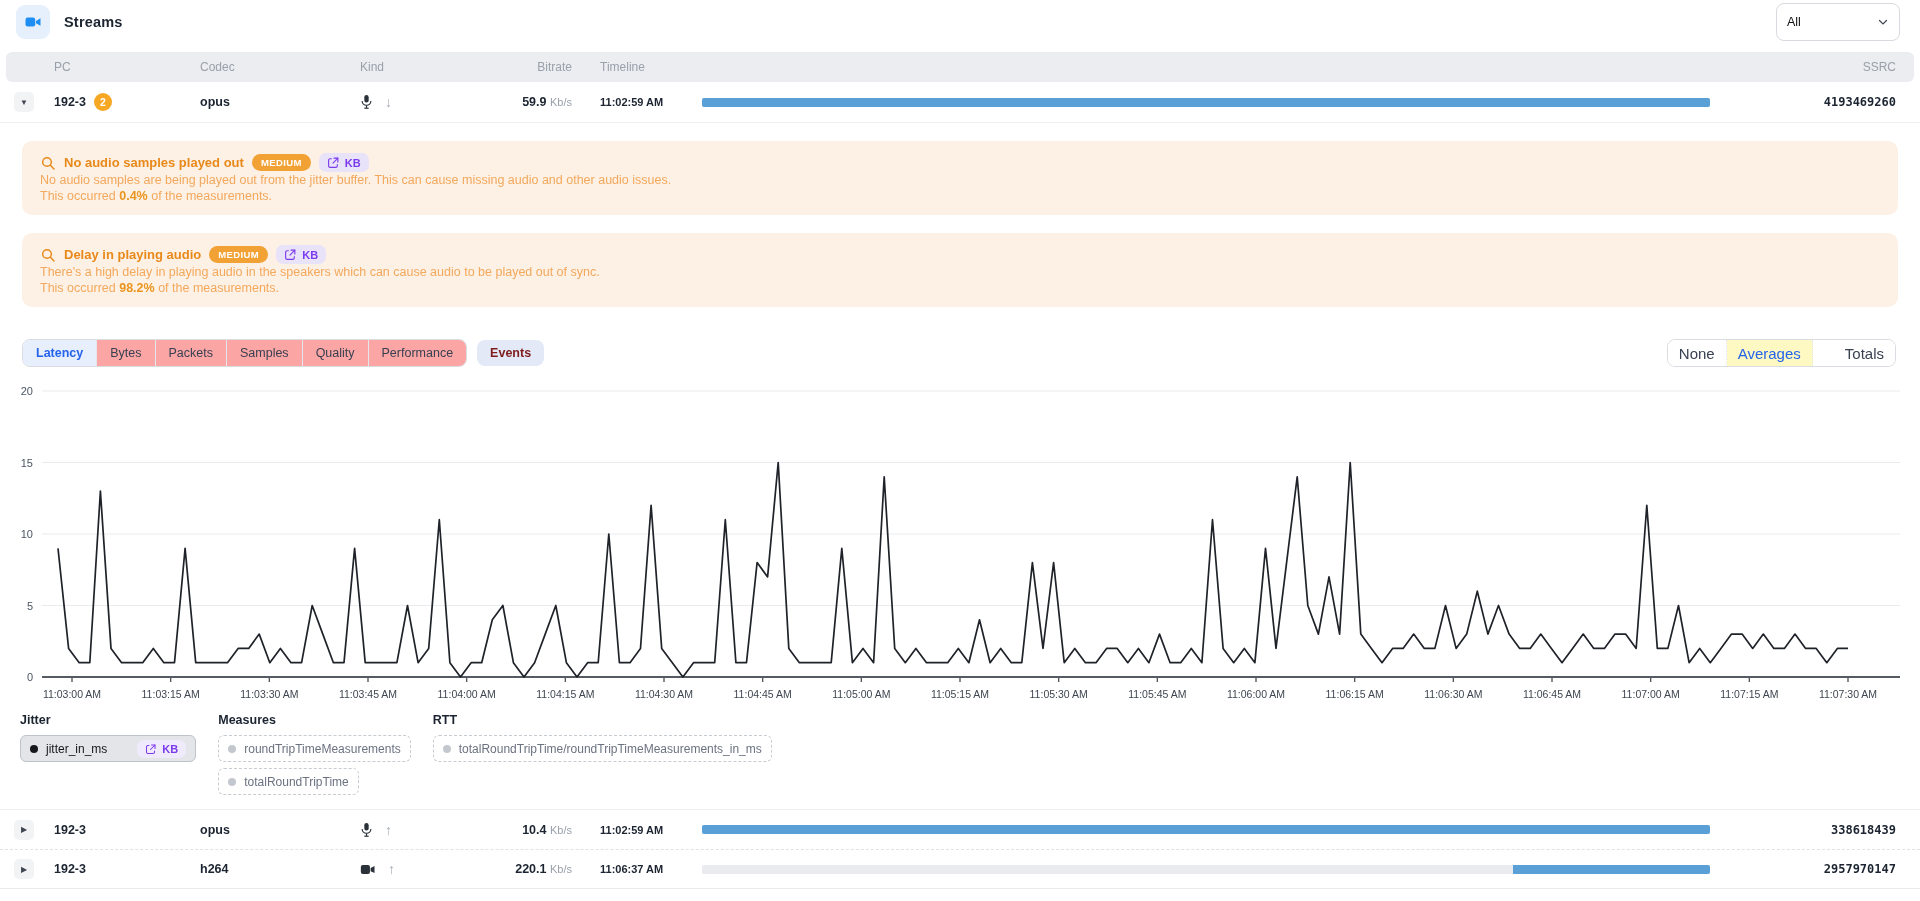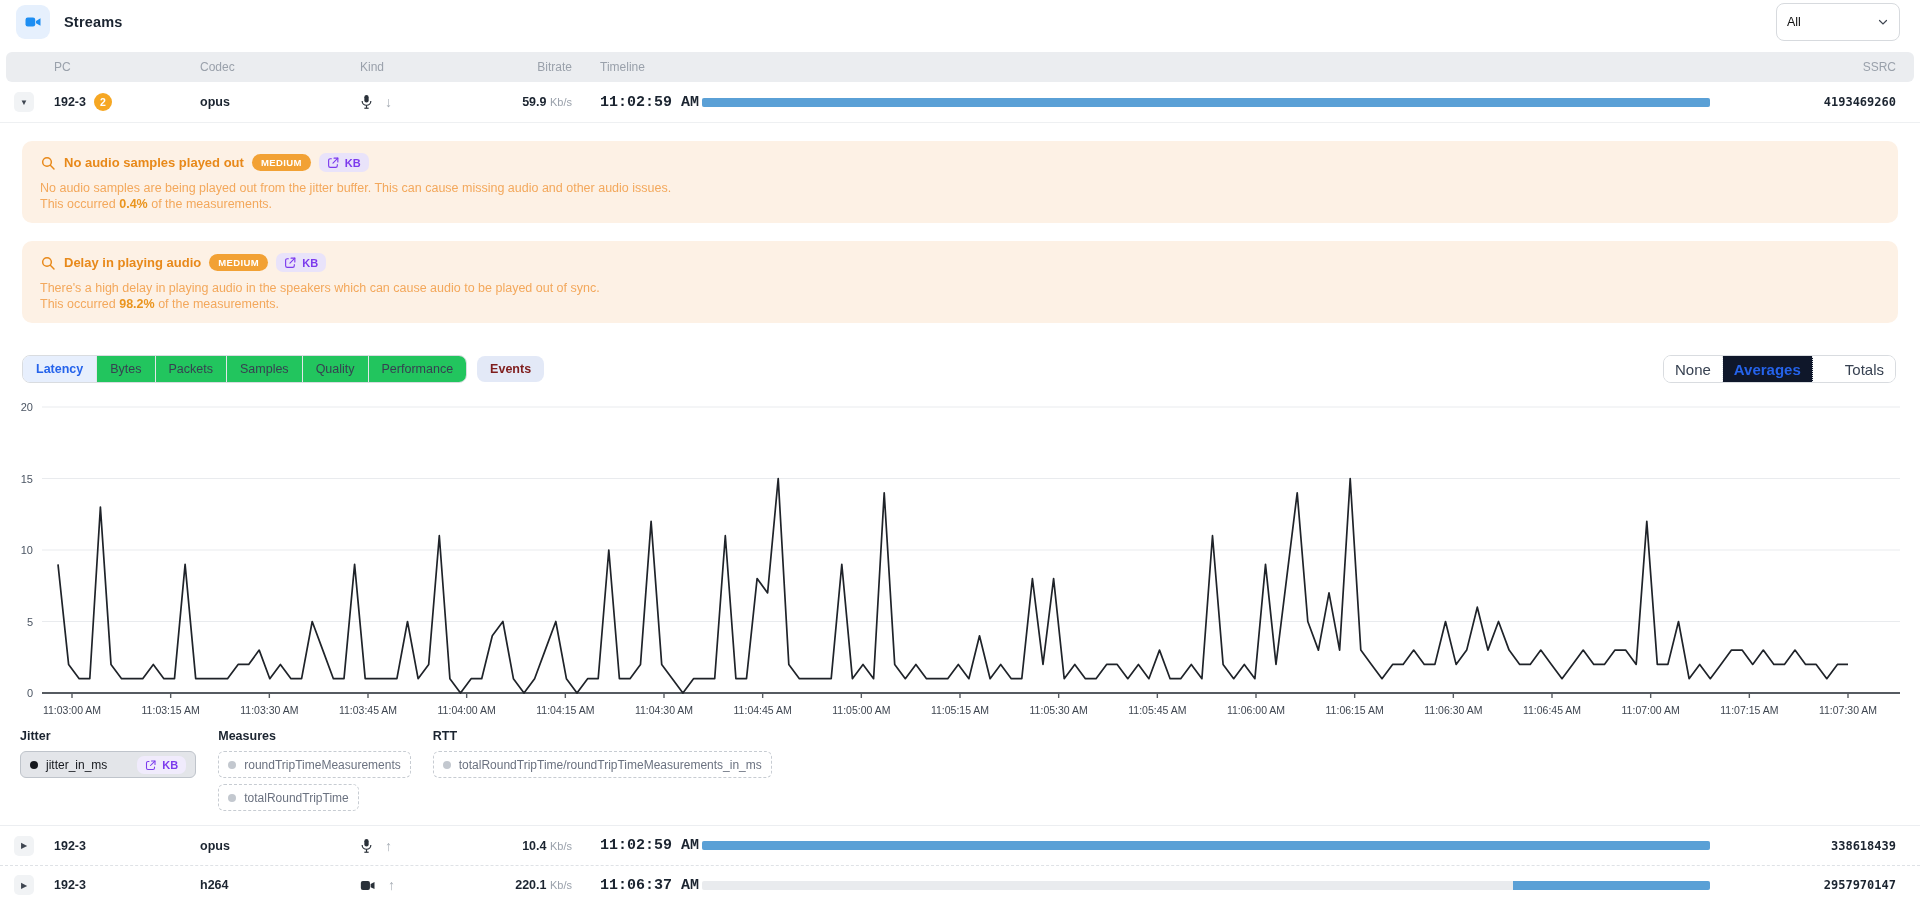--- a/index.html
+++ b/index.html
@@ -29,52 +29,52 @@
   .expander { width:20px; height:20px; border-radius:5px; background:#f1f3f5; border:none; cursor:pointer;
     font-size:8px; color:#3f4651; display:flex; align-items:center; justify-content:center; }
   .pc-cell { display:flex; align-items:center; gap:8px; font-size:12.5px; font-weight:600; }
   .count-badge { width:18px; height:18px; border-radius:50%; background:#f6a723; color:#fff;
     font-size:10.5px; font-weight:700; display:flex; align-items:center; justify-content:center; }
   .codec-cell { font-size:12.5px; font-weight:600; }
   .kind-cell { display:flex; align-items:center; gap:12px; }
   .dir-arrow { color:#a6acb4; font-size:14px; }
   .bitrate-cell { text-align:right; font-size:12.5px; font-weight:700; white-space:nowrap; }
   .bitrate-cell .unit { color:#9aa1ab; font-weight:400; font-size:11px; }
-  .time-cell { font-size:15px; font-weight:600; padding-left:28px; white-space:nowrap;font-family:Liberation Mono, monospace; }
+  .time-cell { font-size:11px; font-weight:600; padding-left:28px; white-space:nowrap; }
   .tl-track { position:relative; height:9px; border-radius:2px; background:#e9ebee; margin-right:16px; overflow:hidden; }
   .tl-fill { position:absolute; top:0; bottom:0; background:#5aa0d6; }
   .ssrc-cell { text-align:right; font-size:12.5px; font-weight:700; font-family:"DejaVu Sans Mono", monospace; font-size:12px; }
 
   
   .expanded { border-top:1px solid #eef0f2; padding-bottom:4px; }
 
   .issue-card { margin:18px 22px 0 22px; background:#fdf1e5; border-radius:10px; padding:12px 18px 12px 18px; }
   .issue-title-row { display:flex; align-items:center; gap:8px; }
   .issue-title { color:#e8891a; font-size:13px; font-weight:700; }
   .sev-badge { background:#f2a134; color:#fff; font-size:9.5px; font-weight:700; letter-spacing:.4px;
     padding:3px 9px; border-radius:10px; }
   .kb-chip { display:inline-flex; align-items:center; gap:5px; background:#e9e3fa; color:#7c3aed;
     font-size:11px; font-weight:700; padding:3px 8px; border-radius:7px; cursor:pointer; }
-  .issue-desc { color:#f3a85c; font-size:12.5px; margin-top:8px; line-height:17px; }
+  .issue-desc { color:#f3a85c; font-size:12.5px; margin-top:0; line-height:17px; }
   .issue-occur { color:#f3a85c; font-size:12.5px; margin-top:0; }
   .issue-occur b { color:#ea951f; font-weight:700; }
 
   .tabs-row { display:flex; align-items:center; margin:32px 24px 0 22px; }
   .tab-group { display:inline-flex; border:1px solid #d9dce0; border-radius:8px; overflow:hidden; background:#fff; }
-  .tab { height:26px; padding:0 13px; font-size:12.5px; color:#374151; background:#22c55e; border:none;
+  .tab { height:26px; padding:0 13px; font-size:12.5px; color:#374151; background:#fca5a5; border:none;
     border-right:1px solid #e3e6ea; cursor:pointer; font-family:inherit; }
   .tab:last-child { border-right:none; }
   .tab.sel { background:#e7effd; color:#2563eb; font-weight:600; }
   .events-pill { margin-left:10px; height:26px; padding:0 13px; border:none; border-radius:8px;
     background:#e3e9f7; color:#7f1d1d; font-size:12.5px; font-weight:600; cursor:pointer; font-family:inherit; }
   .view-modes { margin-left:auto; display:inline-flex; border:1px solid #d9dce0; border-radius:8px; overflow:hidden; background:#fff; }
   .seg { height:26px; padding:0 11px; font-size:15px; color:#374151; background:#fff; border:none;
     border-right:1px dotted #e3e6ea; cursor:pointer; font-family:inherit; }
   .seg:last-child { border-right:none;padding-left:32px; }
-  .seg.sel { background:#0f172a; color:#2563eb; font-weight:700; }
+  .seg.sel { background:#fef9c3; color:#2563eb; font-weight:400; }
 
   .chart-wrap { margin:10px 8px 0 6px; }
   .ytick { font-size:11px; fill:#4b5563; font-family:"Liberation Sans", sans-serif; }
   .xtick { font-size:10.5px; fill:#3f4651; font-family:"Liberation Sans", sans-serif; }
 
   .legend { display:flex; gap:22px; margin:4px 0 10px 20px; align-items:flex-start; }
   .legend-heading { font-size:12.5px; font-weight:700; margin-bottom:8px; }
   .legend-col { display:flex; flex-direction:column; }
   .chips { display:flex; flex-direction:column; gap:6px; align-items:flex-start; }
   .chip { display:inline-flex; align-items:center; gap:8px; height:27px; padding:0 9px; border-radius:6px;

